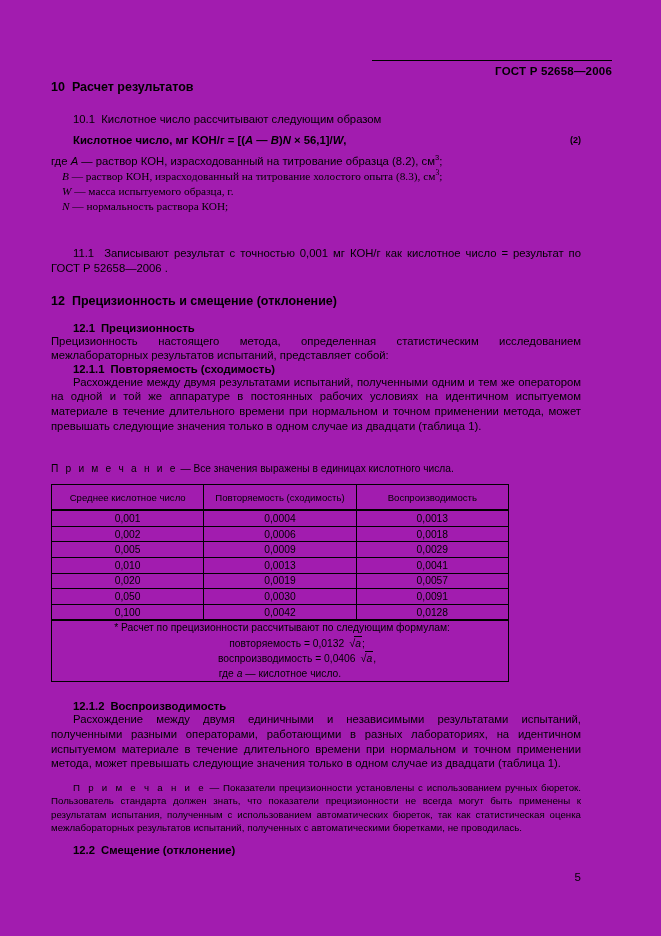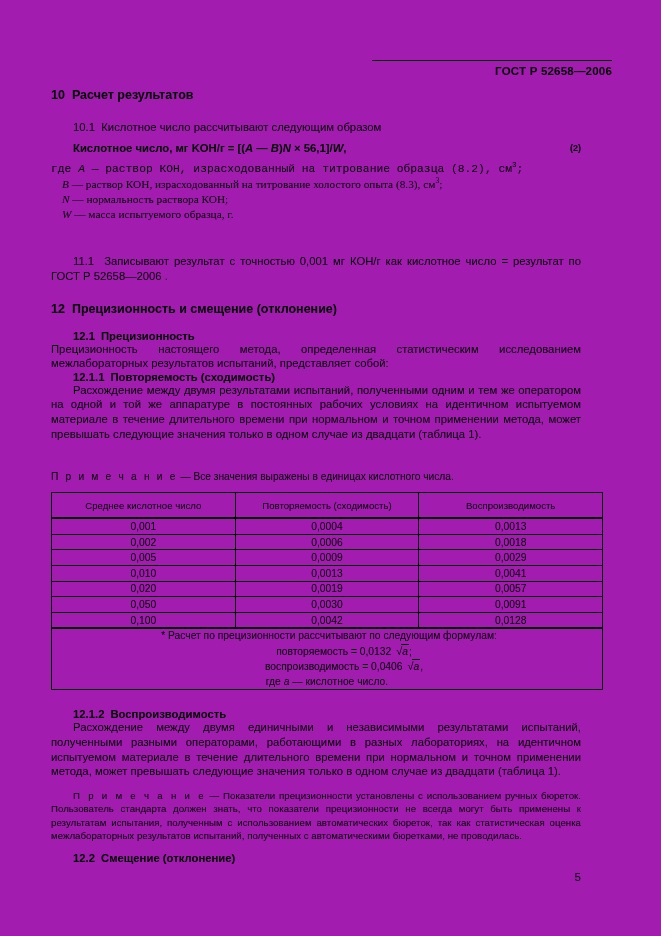--- a/index.html
+++ b/index.html
@@ -32,21 +32,21 @@
   }
   .page-header .gost {
     font-size: 11.5px;
     font-weight: bold;
     letter-spacing: 0.2px;
   }
   
   .content {
     position: absolute;
     left: 51px;
-    top: 88px;
+    top: 80px;
     width: 530px;
   }
   h2.sec {
     font-size: 12.5px;
     font-weight: bold;
     margin: 0;
     padding: 0;
   }
   .sec-num { margin-right: 7px; }
   .gap-18 { height: 18px; }
@@ -79,21 +79,21 @@
   }
   .deflist {
     font-size: 11.3px;
     line-height: 15.2px;
     margin: 0;
     padding: 0;
   }
   .deflist .d {
     white-space: nowrap;
   }
-  .d-ind1 { padding-left: 0px; font-family: Liberation Mono, monospace; }
+  .d-ind1 { padding-left: 0px; }
   .d-ind2 { padding-left: 11px; font-family: Liberation Serif, serif; }
   i.v { font-style: italic; }
   sup.sm { font-size: 7.6px; vertical-align: super; line-height: 0; }
 
   h3.subsec {
     font-size: 11.3px;
     font-weight: bold;
     margin: 0;
     text-indent: 22px;
   }
@@ -105,21 +105,21 @@
     letter-spacing: 0px;
   }
   .spaced {
     letter-spacing: 2.2px;
   }
   .tbl-note {
     font-size: 10.2px;
   }
   table.prec {
     border-collapse: collapse;
-    width: 552px;
+    width: 458px;
     table-layout: fixed;
   }
   table.prec th, table.prec td {
     border: 1px solid #000;
     text-align: center;
     font-weight: normal;
   }
   table.prec th {
     font-size: 9.6px;
     height: 24px;
@@ -195,22 +195,22 @@
 
     <div class="formula-row">
       <span>Кислотное число, мг KOH/г = [(</span><i class="v">A</i><span> — </span><i class="v">B</i><span>)</span><i class="v">N</i><span> × 56,1]/</span><i class="v">W</i><span>,</span>
       <span class="eq-no">(2)</span>
     </div>
     <div class="gap-6"></div>
 
     <div class="deflist">
       <div class="d d-ind1"><span>где </span><i class="v">A</i><span> — раствор КОН, израсходованный на титрование образца (8.2), см</span><sup class="sm">3</sup><span>;</span></div>
       <div class="d d-ind2"><i class="v">B</i><span> — раствор КОН, израсходованный на титрование холостого опыта (8.3), см</span><sup class="sm">3</sup><span>;</span></div>
+      <div class="d d-ind2"><i class="v">W</i><span> — масса испытуемого образца, г.</span></div>
       <div class="d d-ind2"><i class="v">N</i><span> — нормальность раствора КОН;</span></div>
-      <div class="d d-ind2"><i class="v">W</i><span> — масса испытуемого образца, г.</span></div>
     </div>
 
     <div class="gap-18"></div>
 
     <div class="gap-14"></div>
 
     <p class="body"><span>11.1</span>&nbsp; <span>Записывают результат с точностью 0,001 мг КОН/г как кислотное число = результат по ГОСТ Р 52658—2006 .</span></p>
 
     <div class="gap-18"></div>
 

